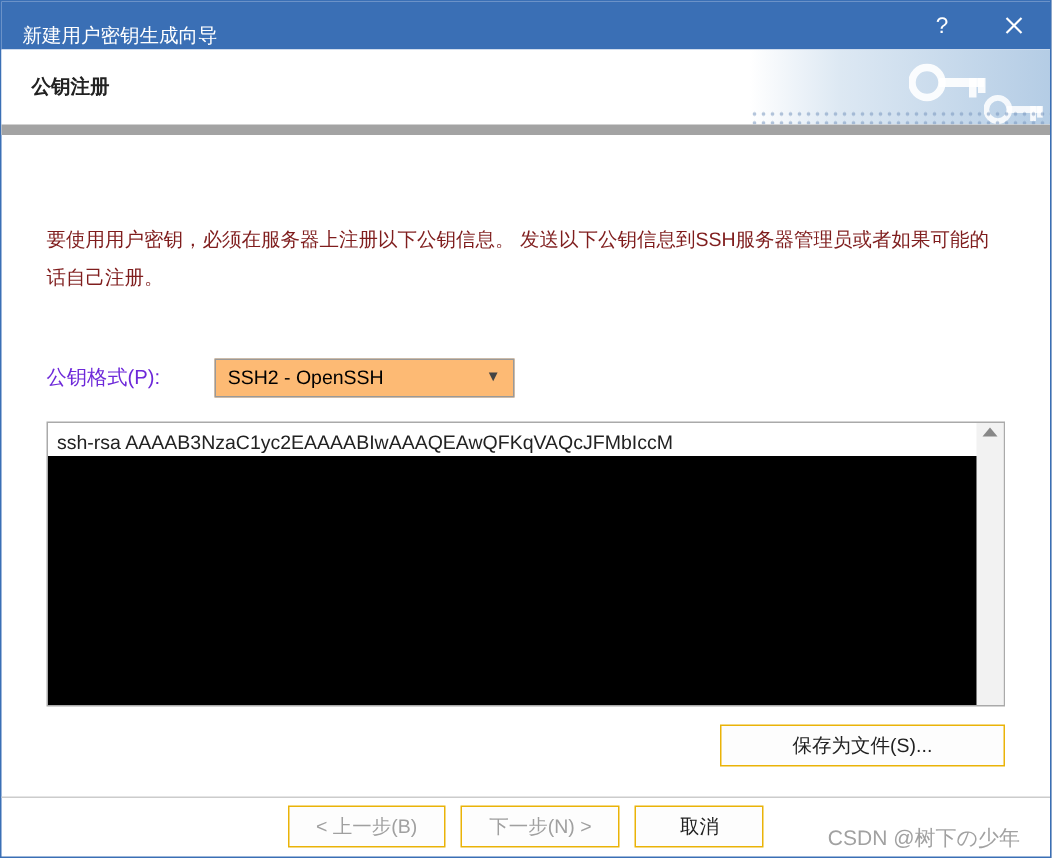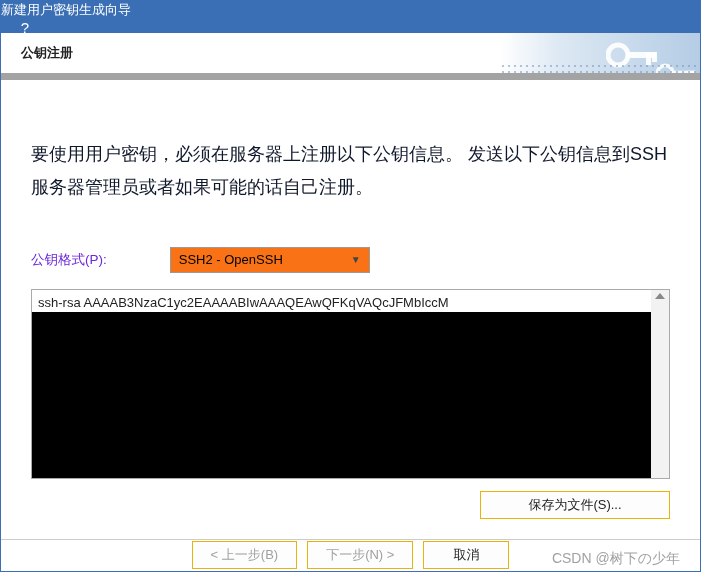--- a/index.html
+++ b/index.html
@@ -18,24 +18,23 @@
       border: 1px solid #3a6fb5;
       display: flex;
       flex-direction: column;
       position: relative;
     }
     .titlebar {
       height: 32px;
       background: #3a6fb5;
       color: #fff;
       display: flex;
-      align-items: flex-start;
-      padding-left: 0;
-      font-size: 13px;
-      flex-direction: column;
+      align-items: flex-end;
+      padding-left: 14px;
+      font-size: 13px;
     }
     .titlebar-spacer { flex: 1; }
     .titlebar-btn {
       width: 48px;
       height: 32px;
       display: flex;
       align-items: center;
       justify-content: center;
       font-size: 15px;
       color: #fff;
@@ -88,22 +87,22 @@
       background-image:
         radial-gradient(rgba(120,150,190,0.55) 1px, transparent 1.5px);
       background-size: 6px 6px;
     }
     .content {
       flex: 1;
       padding: 58px 30px 20px 30px;
       position: relative;
     }
     .instruction {
-      font-size: 18px;
-      color: #0f172a;
+      font-size: 13px;
+      color: #7f1d1d;
       line-height: 1.85;
       margin-bottom: 42px;
     }
     .format-row {
       display: flex;
       align-items: center;
       gap: 36px;
       margin-bottom: 16px;
     }
     .format-label {
@@ -111,23 +110,22 @@
       color: #6d28d9;
     }
     .select {
       width: 200px;
       height: 26px;
       border: 1px solid #999;
       display: flex;
       align-items: center;
       padding: 0 8px;
       font-size: 13px;
-      background: #f97316;
+      background: #fdba74;
       justify-content: space-between;
-      margin-left: 27px;
     }
     .select .chev {
       font-size: 10px;
       color: #444;
     }
     .key-box {
       border: 1px solid #aaa;
       height: 190px;
       display: flex;
       position: relative;

